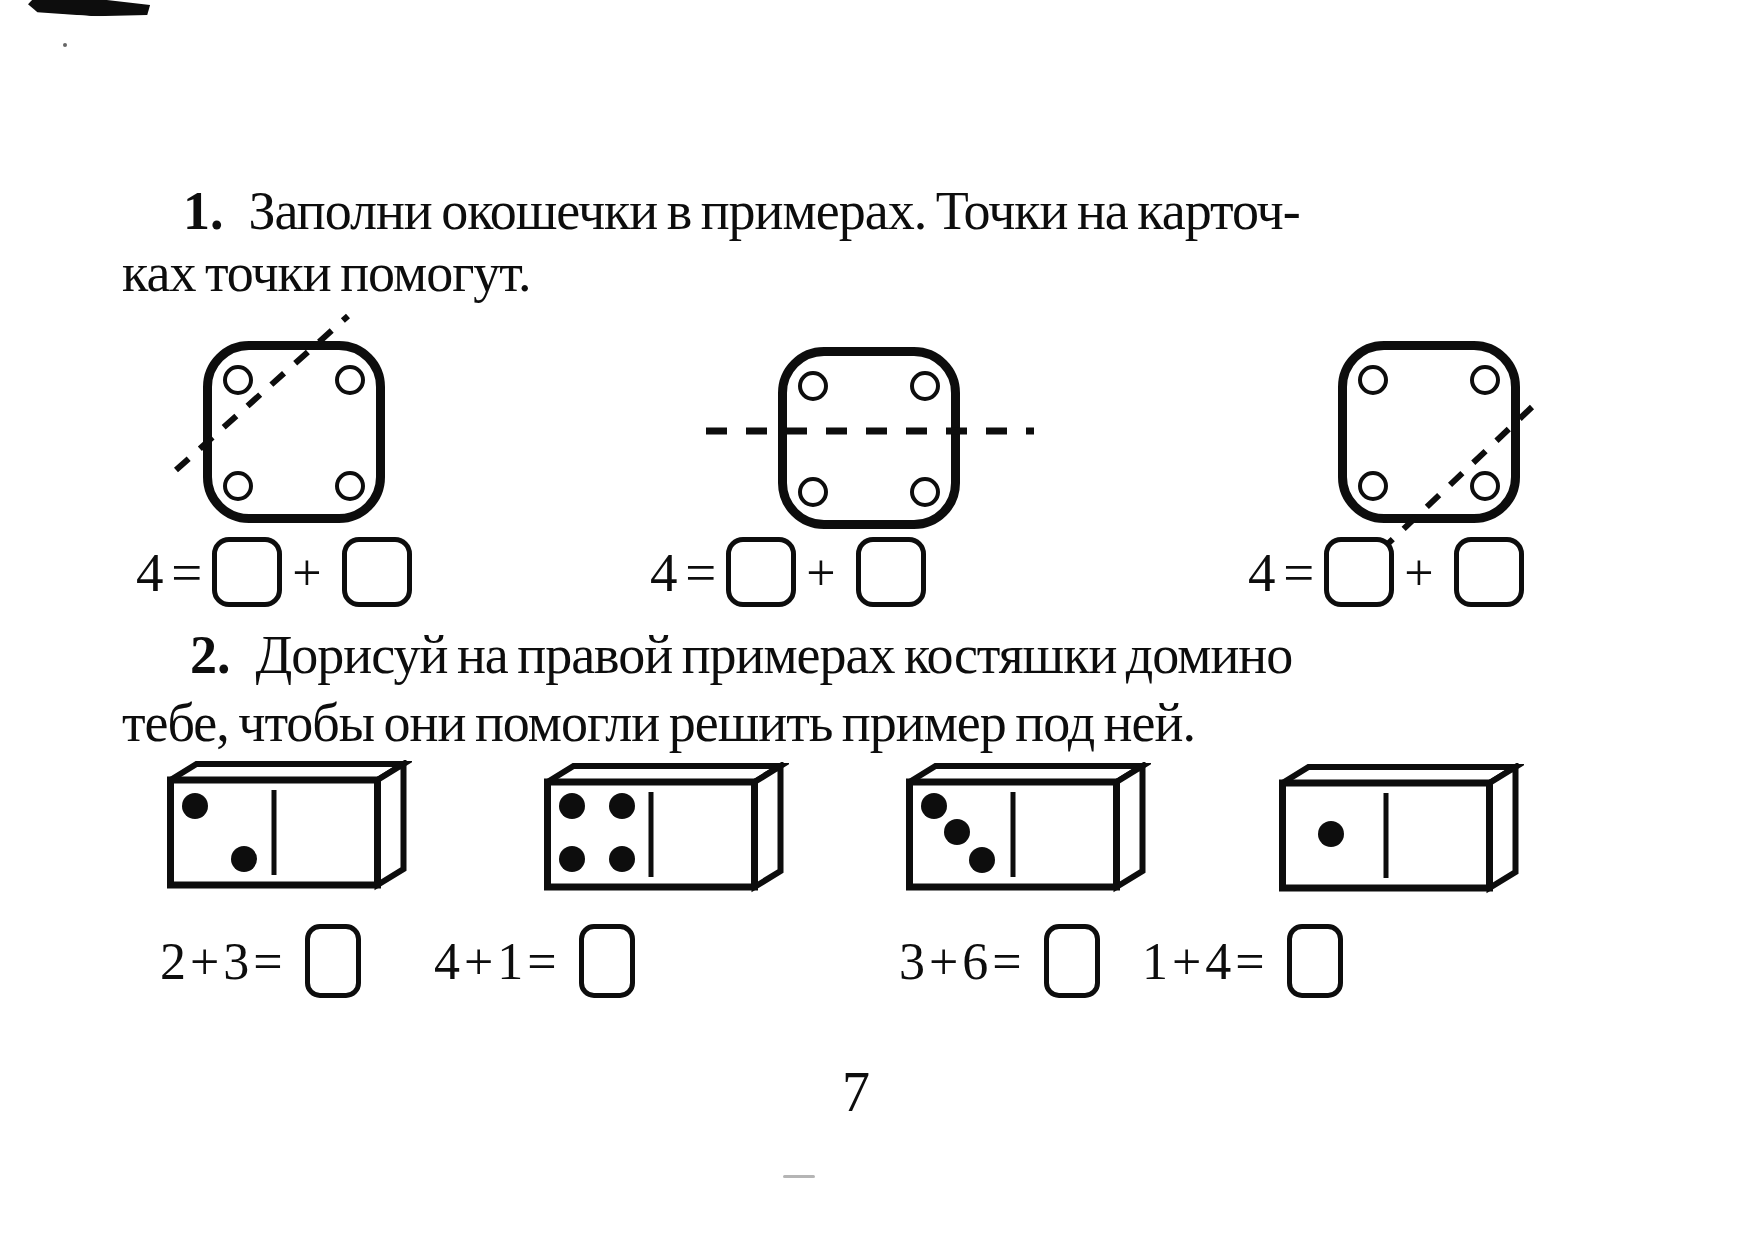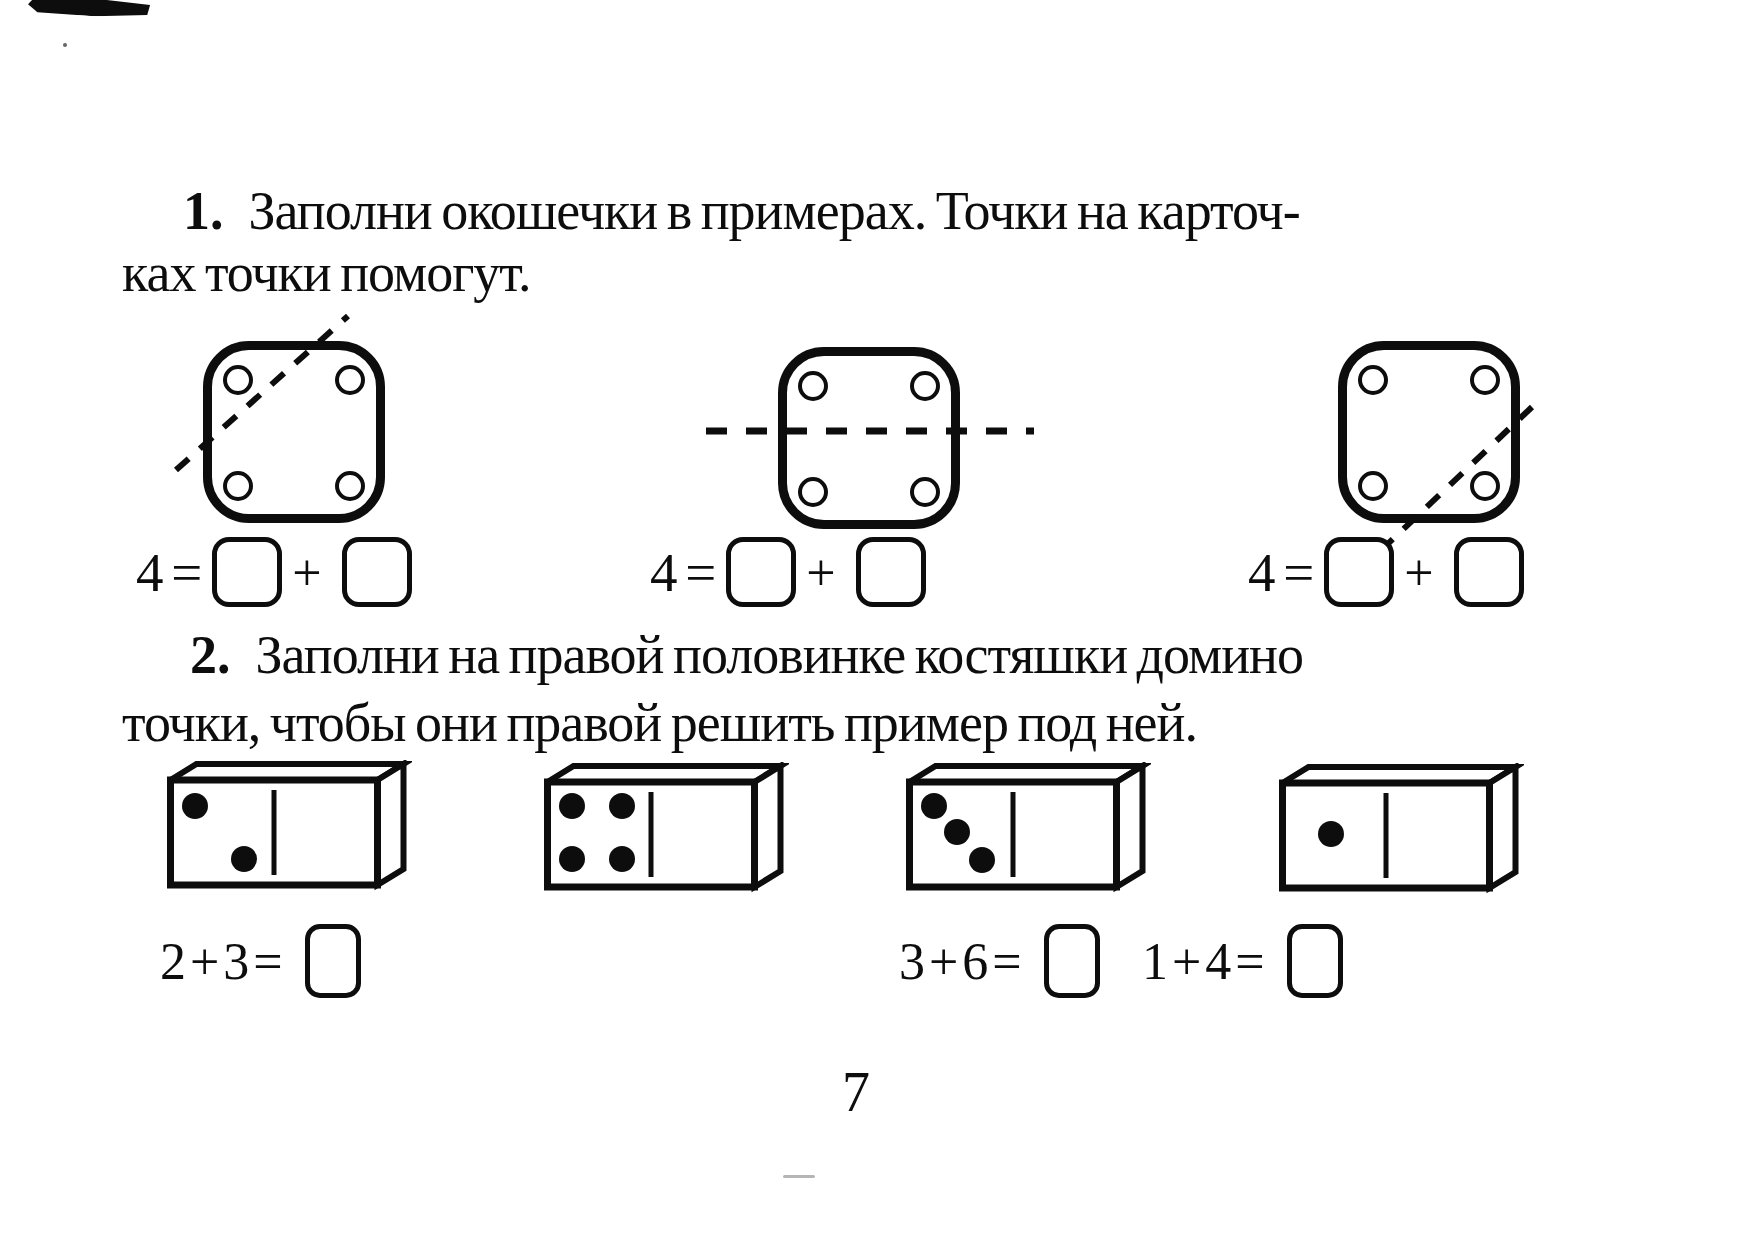--- a/index.html
+++ b/index.html
@@ -105,23 +105,23 @@
     <span class="abox big"></span>
   </div>
   <div class="eqrow eqc3">
     <span class="eqtext">4 =</span>
     <span class="abox big"></span>
     <span class="eqtext eqplus">+</span>
     <span class="abox big"></span>
   </div>
 
   <div class="instr t2l1">
-    <span class="tasknum">2.</span><span>Заполни на правой половинке костяшки домино</span>
+    <span class="tasknum">2.</span><span>Дорисуй на правой примерах костяшки домино</span>
   </div>
-  <div class="instr t2l2">точки, чтобы они правой решить пример под ней.</div>
+  <div class="instr t2l2">тебе, чтобы они помогли решить пример под ней.</div>
 
   <div class="domino d1">
     <svg width="245" height="133" viewBox="0 0 245 133">
       <polygon points="3.5,20 29.5,4 236.5,4 210.5,20" fill="#fff" stroke="currentColor" stroke-width="6"></polygon>
       <polygon points="210.5,20 236.5,4 236.5,109 210.5,125" fill="#fff" stroke="currentColor" stroke-width="6"></polygon>
       <rect x="3.5" y="20" width="207" height="105" fill="#fff" stroke="currentColor" stroke-width="7"></rect>
       <line x1="107" y1="30" x2="107" y2="115" stroke="currentColor" stroke-width="5"></line>
       <g>
           <circle cx="28" cy="46" r="13" fill="currentColor"></circle>
           <circle cx="77" cy="99" r="13" fill="currentColor"></circle>
@@ -168,20 +168,24 @@
           <circle cx="52" cy="71" r="13" fill="currentColor"></circle>
         </g>
       <rect x="110" y="23" width="97" height="99" fill="transparent"></rect>
     </svg>
   </div>
 
   <div class="eqrow2 eqd1">
     <span class="eqtext2">2 + 3 =</span>
     <span class="abox small"></span>
   </div>
+  <div class="eqrow2 eqd2">
+    <span class="eqtext2">4 + 1 =</span>
+    <span class="abox small"></span>
+  </div>
   <div class="eqrow2 eqd3">
     <span class="eqtext2">3 + 6 =</span>
     <span class="abox small"></span>
   </div>
   <div class="eqrow2 eqd4">
     <span class="eqtext2">1 + 4 =</span>
     <span class="abox small"></span>
   </div>
 
   <div class="pagenum">7</div>

